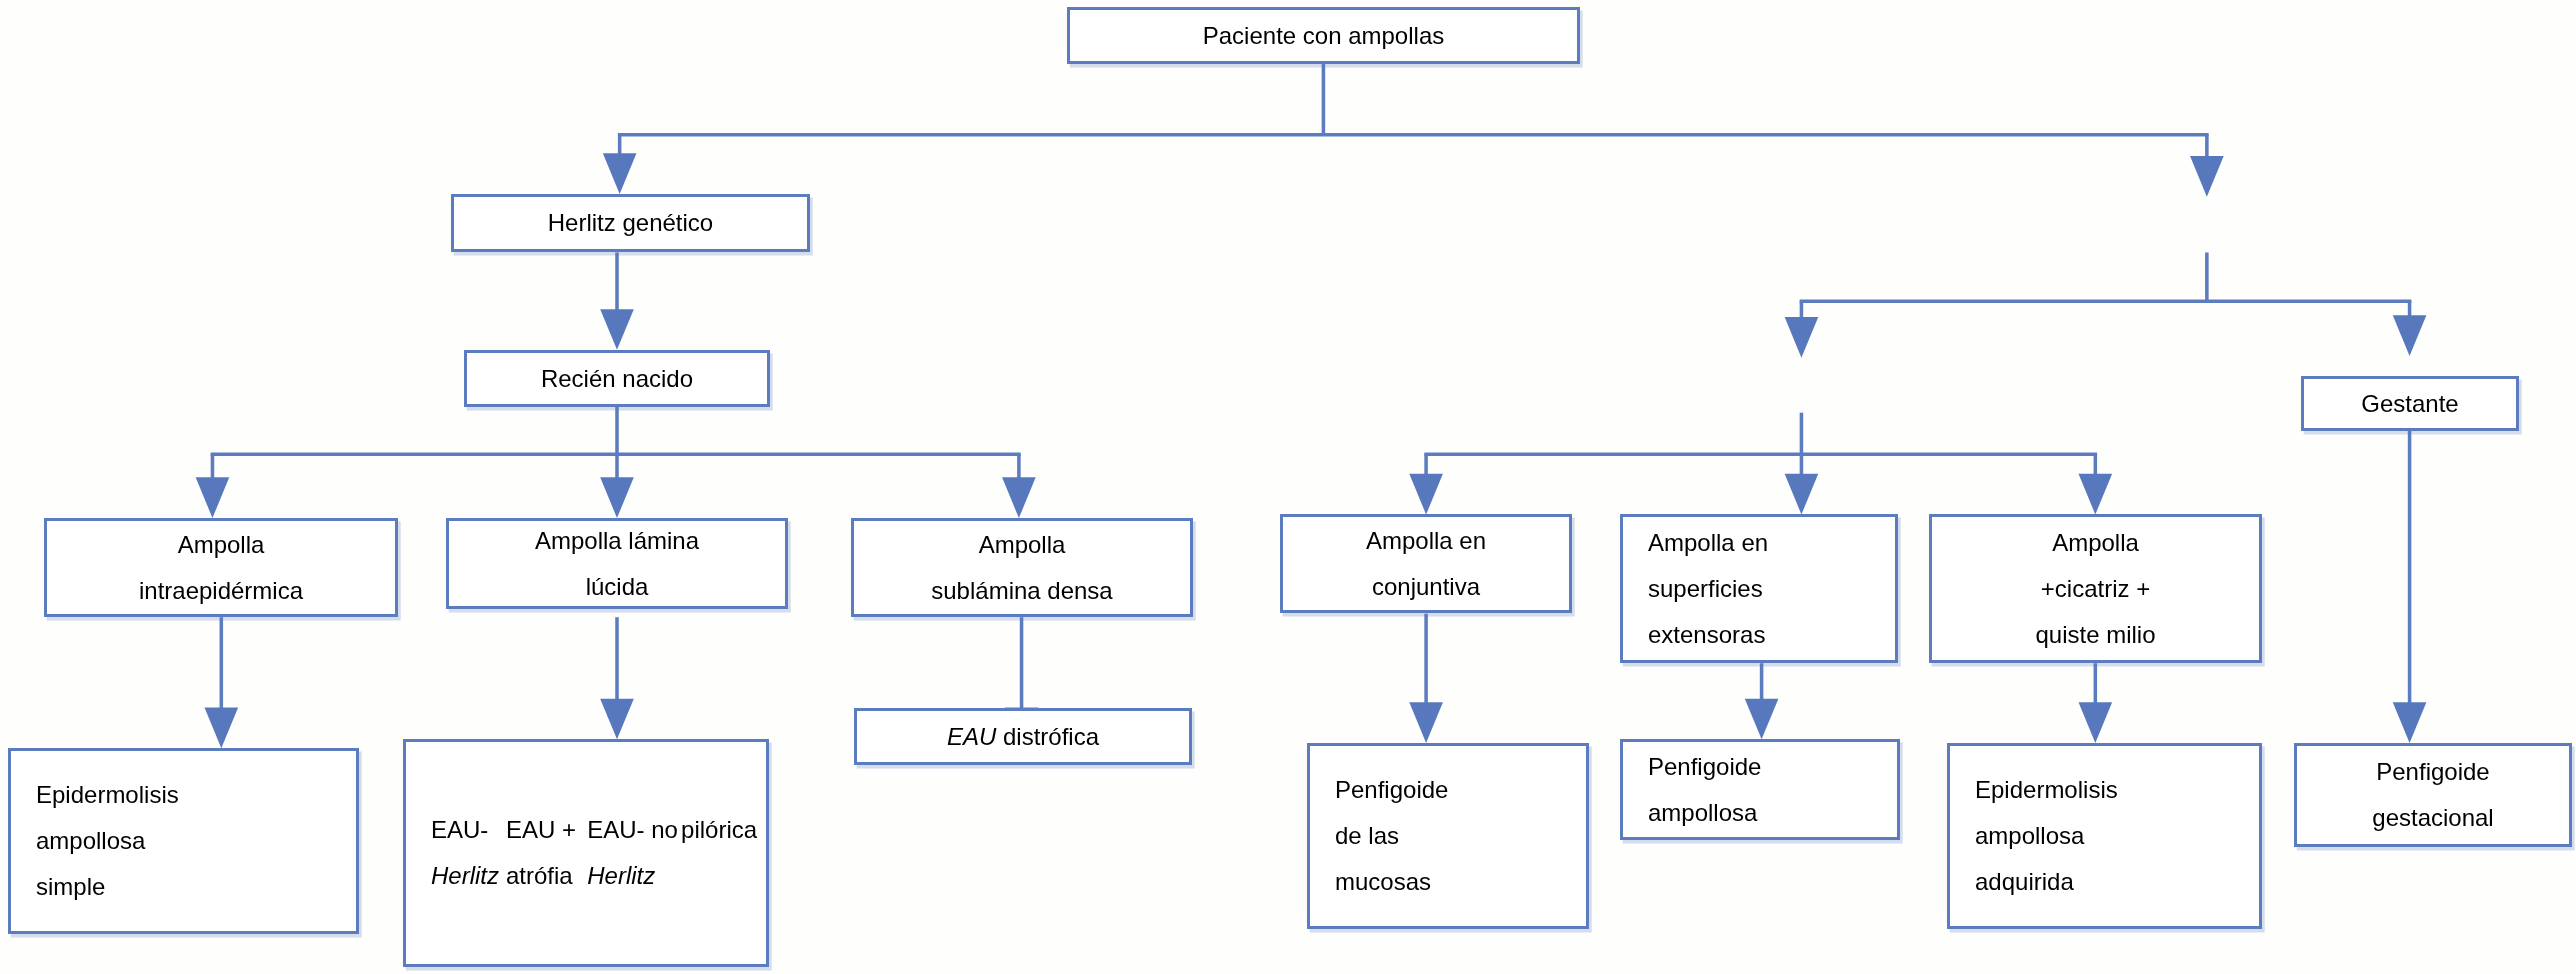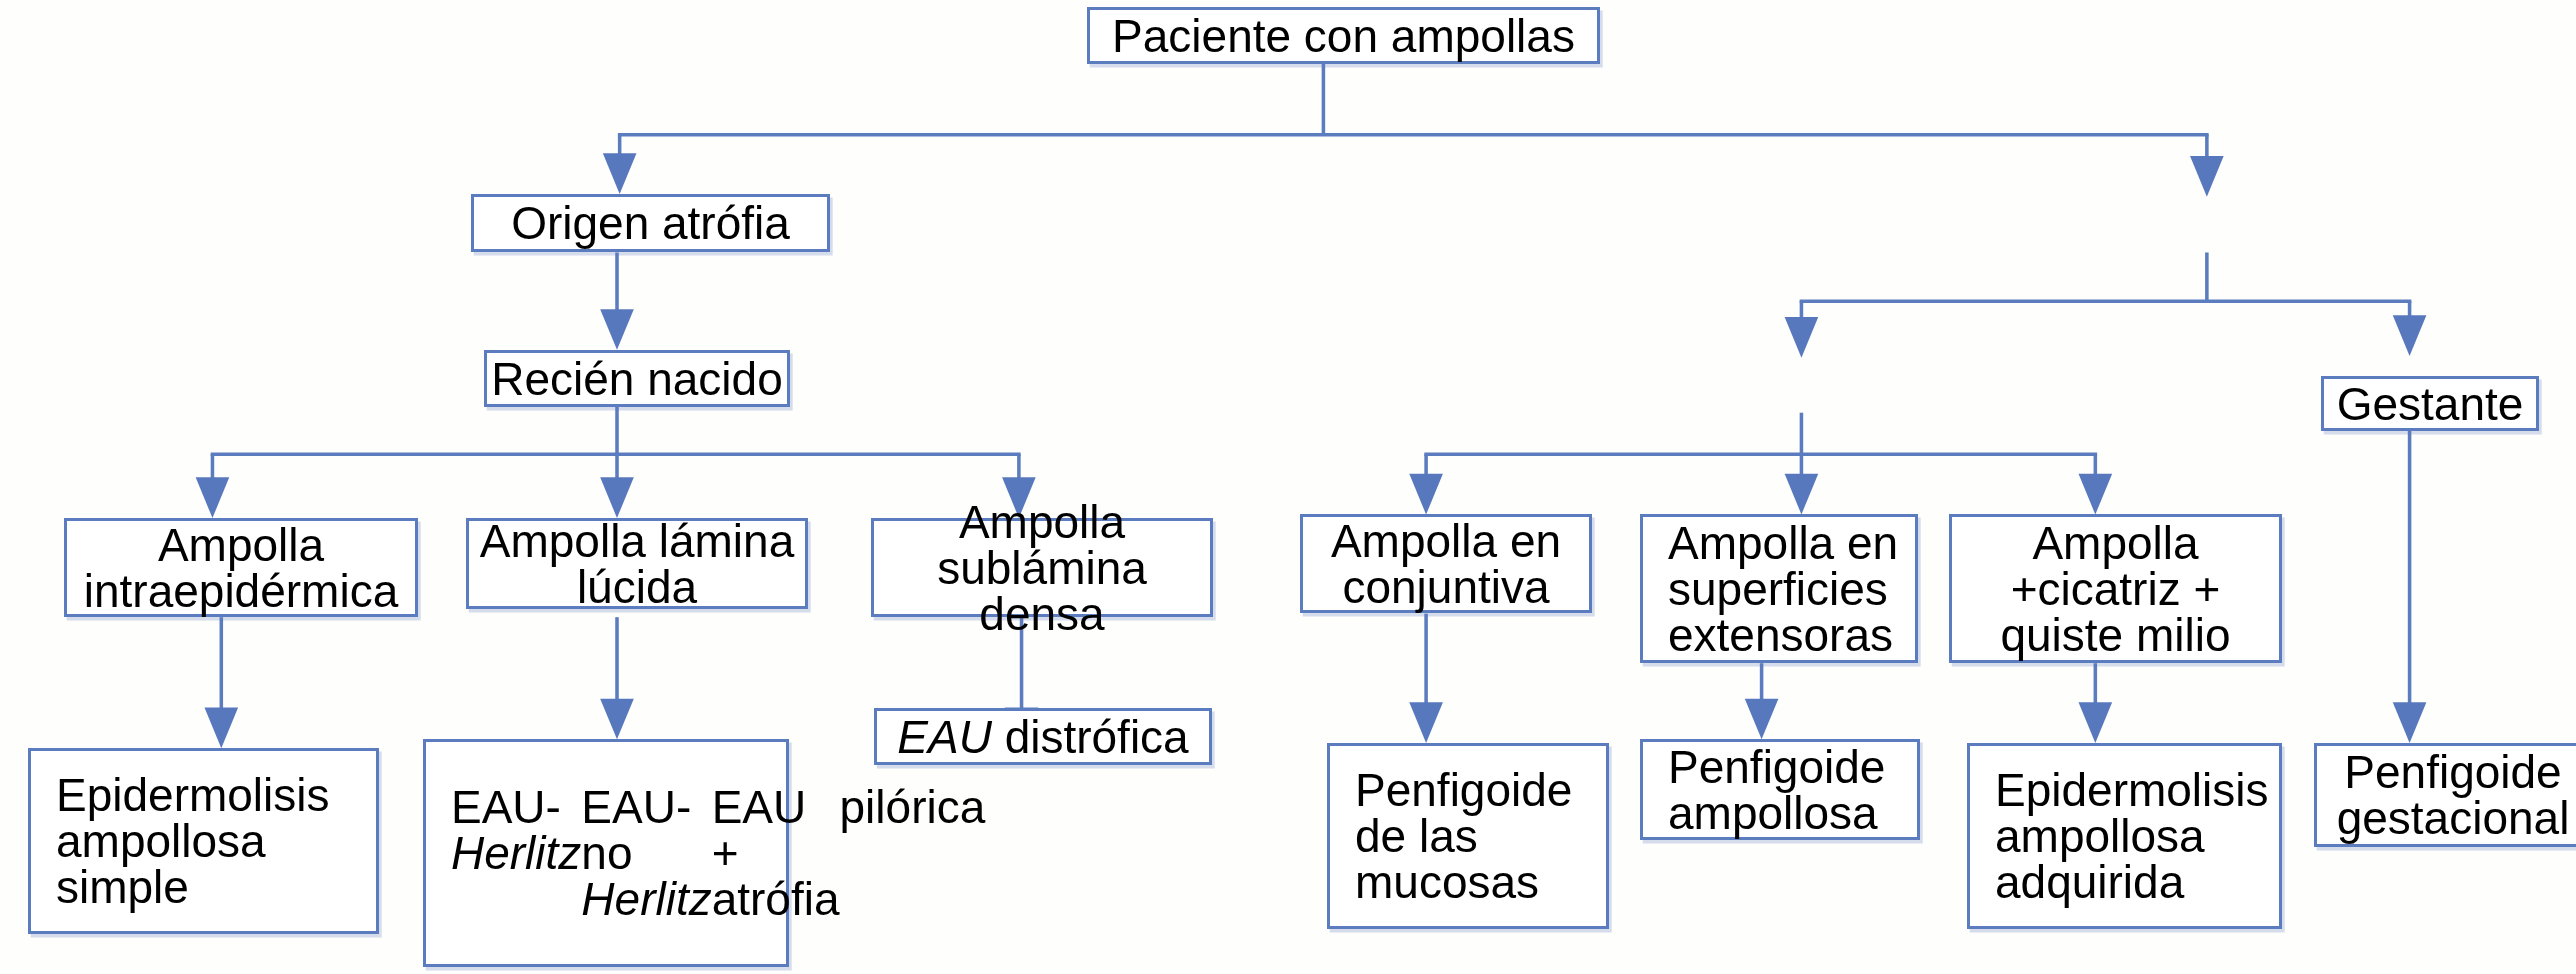--- a/index.html
+++ b/index.html
@@ -22,23 +22,22 @@
   .connectors{position:absolute;left:0;top:0;width:2576px;height:975px;}
   .connectors line{stroke:var(--accent);stroke-width:4px;}
   .connectors polygon{fill:var(--arrow);}
   .node{
     position:absolute;box-sizing:border-box;
     background:var(--box-fill);
     border:3.5px solid var(--accent);
     box-shadow:2.7px 3.5px 0 rgba(92,124,189,0.25);
     display:flex;align-items:center;justify-content:center;
     text-align:center;
-    font-size:46px;line-height:46px;
+    font-size:24px;line-height:46px;
     white-space:pre-line;
-    margin-left:20px;
   }
   .node.left{justify-content:flex-start;text-align:left;padding-left:25px;padding-right:8.9px;}
   .node i{font-style:italic;}
   .lines{display:flex;flex-direction:row;}
 </style>
 </head>
 <body>
 
 <div class="canvas">
 
@@ -94,21 +93,21 @@
 
     <line x1="2722" y1="464" x2="2722" y2="795"></line>
     <polygon points="2703,793 2741,793 2722,839"></polygon>
   </svg>
 
   <div class="node" style="left:1067px;top:7px;width:513px;height:57px">
     <span>Paciente con ampollas</span>
   </div>
 
   <div class="node" style="left:451px;top:194px;width:359px;height:58px">
-    <span>Origen atrófia</span>
+    <span>Herlitz genético</span>
   </div>
 
 
   <div class="node" style="left:464px;top:350px;width:306px;height:57px">
     <span>Recién nacido</span>
   </div>
 
 
   <div class="node" style="left:2301px;top:376px;width:218px;height:55px">
     <span>Gestante</span>
@@ -148,22 +147,22 @@
 
   <div class="node left" style="left:8px;top:748px;width:351px;height:186px">
     <span>Epidermolisis
 ampollosa
 simple</span>
   </div>
 
   <div class="node left" style="left:403px;top:739px;width:366px;height:228px">
     <span class="lines">
       <span><span>EAU- </span><i>Herlitz</i></span>
+      <span><span>EAU + atrófia</span><i></i></span>
       <span><span>EAU- no </span><i>Herlitz</i></span>
-      <span><span>EAU + atrófia</span><i></i></span>
       <span><span>pilórica</span><i></i></span>
     </span>
   </div>
 
   <div class="node" style="left:854px;top:708px;width:338px;height:57px">
     <span><i>EAU</i><span> distrófica</span></span>
   </div>
 
   <div class="node left" style="left:1307px;top:743px;width:282px;height:186px">
     <span>Penfigoide

